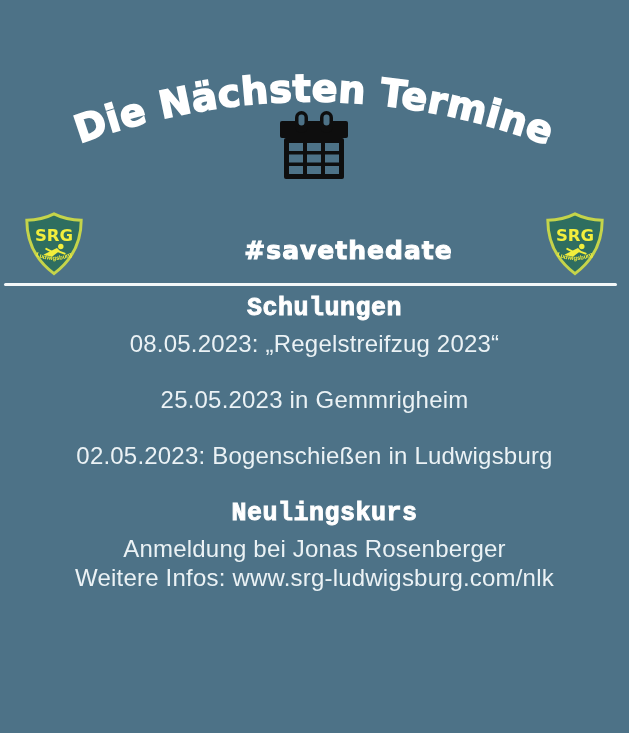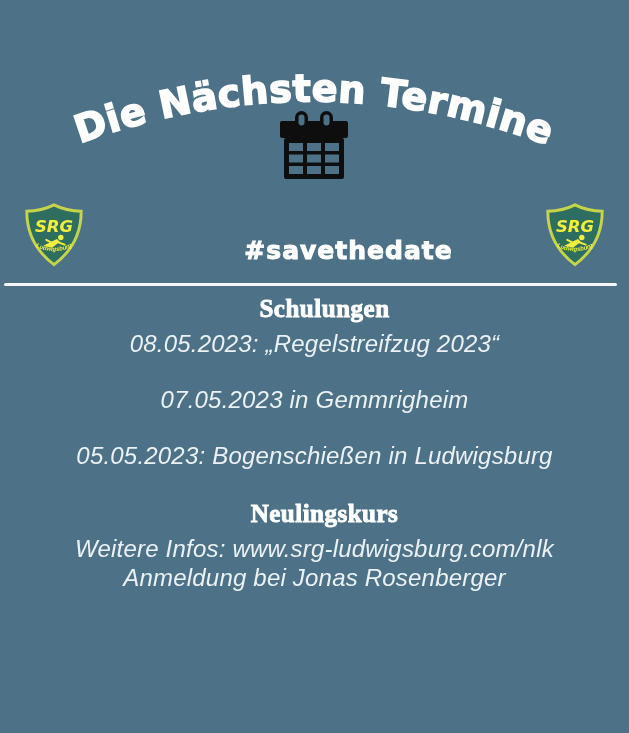--- a/index.html
+++ b/index.html
@@ -11,21 +11,21 @@
     overflow: hidden;
     font-family: "Liberation Sans", sans-serif;
     -webkit-font-smoothing: antialiased;
   }
   .title-svg { position: absolute; top: 0; left: 0; }
   .title-text {
     font-family: "DejaVu Sans", sans-serif;
     font-weight: bold;
   }
   .calendar-wrap { position: absolute; left: 278px; top: 111px; }
-  .badge { position: absolute; top: 202px; font-style: italic; }
+  .badge { position: absolute; top: 211px; }
   .badge-left  { left: 20px; }
   .badge-right { left: 541px; }
   .badge-srg-text {
     font-family: "DejaVu Sans", sans-serif;
     font-weight: bold;
   }
   .hashtag {
     position: absolute;
     top: 237px; left: 0;
     width: 100%;
@@ -49,35 +49,34 @@
   .content {
     position: absolute;
     top: 292px; left: 0;
     width: 100%;
     text-align: center;
     color: #ebf2f5;
   }
   .event { margin: 0 0 27px 0; }
   .event:last-child { margin-bottom: 0; }
   .event-title {
-    font-family: Liberation Serif, serif;
+    font-family: Liberation Mono, monospace;
     font-weight: bold;
     font-size: 25px;
     line-height: 34px;
     color: #ffffff;
     -webkit-text-stroke: 0.9px #ffffff;
     letter-spacing: 0.5px;
     margin-bottom: 3px;
     margin-left: 20px;
   }
   .event-line {
     font-size: 24px;
     line-height: 29px;
     letter-spacing: 0.2px;
-    font-style: italic;
   }
 </style>
 </head>
 <body>
 
 <div class="poster">
 
   <svg class="title-svg" width="629" height="200" viewBox="0 0 629 200">
     <path id="titleArc" d="M62 150 Q314 52 566 152" fill="none"></path>
     <text class="title-text" font-size="38" fill="#ffffff" stroke="#ffffff" stroke-width="1.6" paint-order="stroke" letter-spacing="0.5">
@@ -146,27 +145,27 @@
   <div class="divider"></div>
 
   <div class="content">
 
     <div class="event">
       <div class="event-title">Schulungen</div>
       <div class="event-line">08.05.2023: „Regelstreifzug 2023“</div>
     </div>
 
     <div class="event">
-      <div class="event-line">07.05.2023 in Gemmrigheim</div>
+      <div class="event-line">25.05.2023 in Gemmrigheim</div>
     </div>
 
     <div class="event">
-      <div class="event-line">05.05.2023: Bogenschießen in Ludwigsburg</div>
+      <div class="event-line">02.05.2023: Bogenschießen in Ludwigsburg</div>
     </div>
 
     <div class="event">
       <div class="event-title">Neulingskurs</div>
+      <div class="event-line">Anmeldung bei Jonas Rosenberger</div>
       <div class="event-line">Weitere Infos: www.srg-ludwigsburg.com/nlk</div>
-      <div class="event-line">Anmeldung bei Jonas Rosenberger</div>
     </div>
 
   </div>
 </div>
 
 </body></html>

